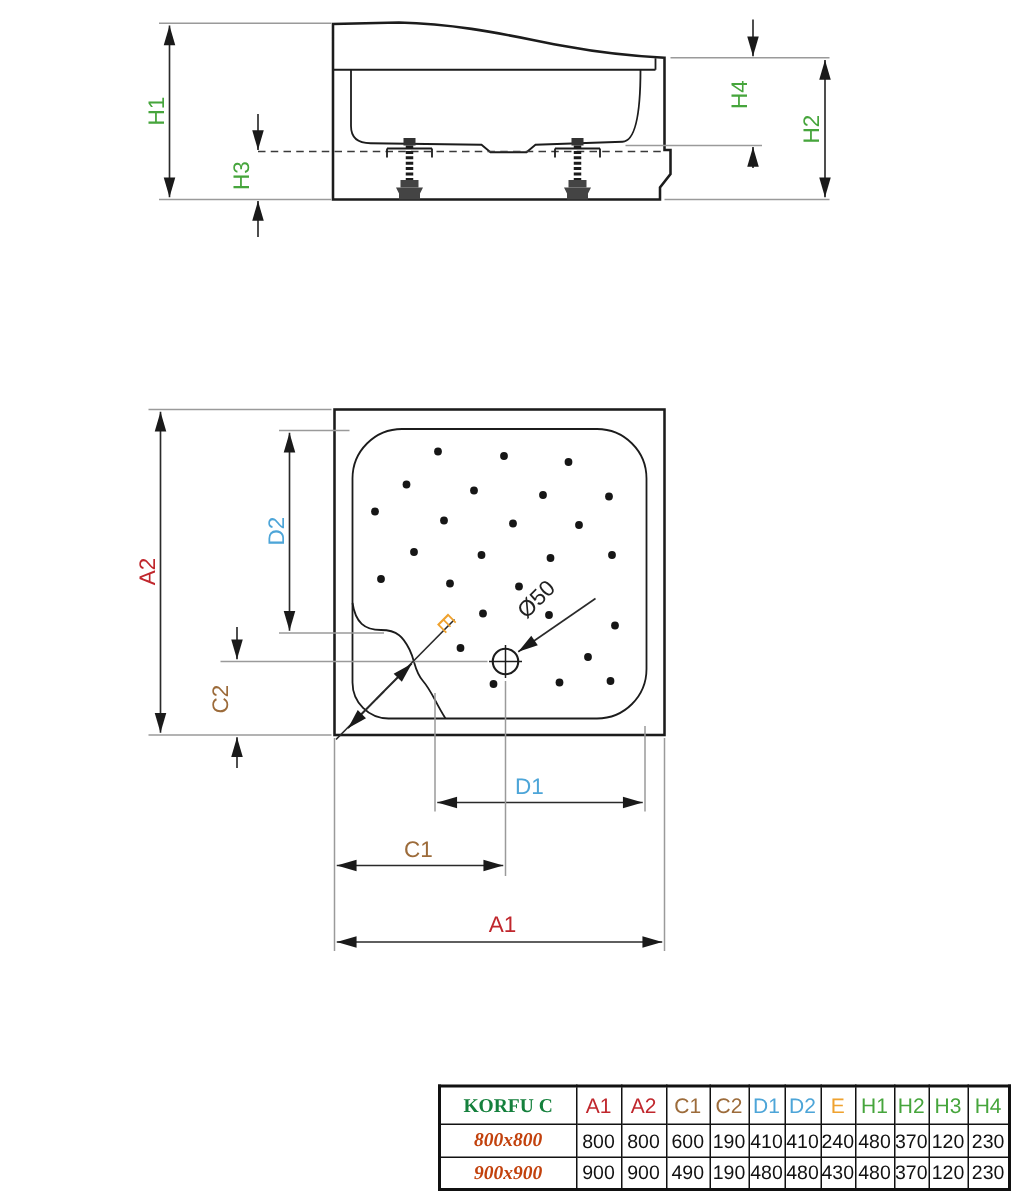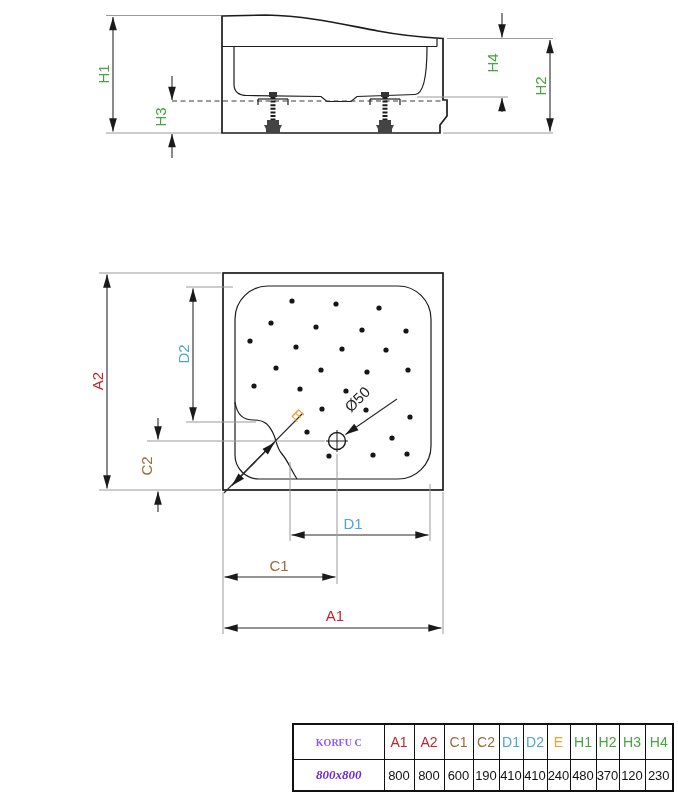--- a/index.html
+++ b/index.html
@@ -17,24 +17,24 @@
   .dim{stroke:#2a2a2a;stroke-width:1.1;fill:none;}
   .draw{stroke:#1c1c1c;fill:none;}
   
   table.dims{position:absolute;left:292px;top:723px;width:380px;height:69px;
              border-collapse:collapse;table-layout:fixed;background:#fff;
              border:2px solid #111;}
   table.dims th,table.dims td{border:1.5px solid #111;text-align:center;vertical-align:middle;
              padding:0;overflow:hidden;white-space:nowrap;}
   table.dims tr.hdr{height:25px;}
   table.dims tr.r{height:22px;}
-  th.title{font-family:"Liberation Serif", serif;font-weight:bold;font-size:10px;color:#8b5cf6;}
+  th.title{font-family:"Liberation Serif", serif;font-weight:bold;font-size:13px;color:#15803d;}
   th.colh{font-weight:400;font-size:14px;}
   td.size{font-family:"Liberation Serif", serif;font-style:italic;font-weight:bold;
-          font-size:13px;color:#6d28d9;}
+          font-size:13px;color:#c2410c;}
   td.val{font-size:13px;color:#111;}
   .c-red{color:#c0272d;}
   .c-brown{color:#9c6b3a;}
   .c-blue{color:#4da5d8;}
   .c-orange{color:#efa22f;}
   .c-green{color:#46a53c;}
 </style>
 </head>
 <body>
 
@@ -219,16 +219,30 @@
     <td class="val">600</td>
     <td class="val">190</td>
     <td class="val">410</td>
     <td class="val">410</td>
     <td class="val">240</td>
     <td class="val">480</td>
     <td class="val">370</td>
     <td class="val">120</td>
     <td class="val">230</td>
   </tr>
+  <tr class="r">
+    <td class="size">900x900</td>
+    <td class="val">900</td>
+    <td class="val">900</td>
+    <td class="val">490</td>
+    <td class="val">190</td>
+    <td class="val">480</td>
+    <td class="val">480</td>
+    <td class="val">430</td>
+    <td class="val">480</td>
+    <td class="val">370</td>
+    <td class="val">120</td>
+    <td class="val">230</td>
+  </tr>
 </tbody>
     </table>
 
 </div>
 
 </body></html>

